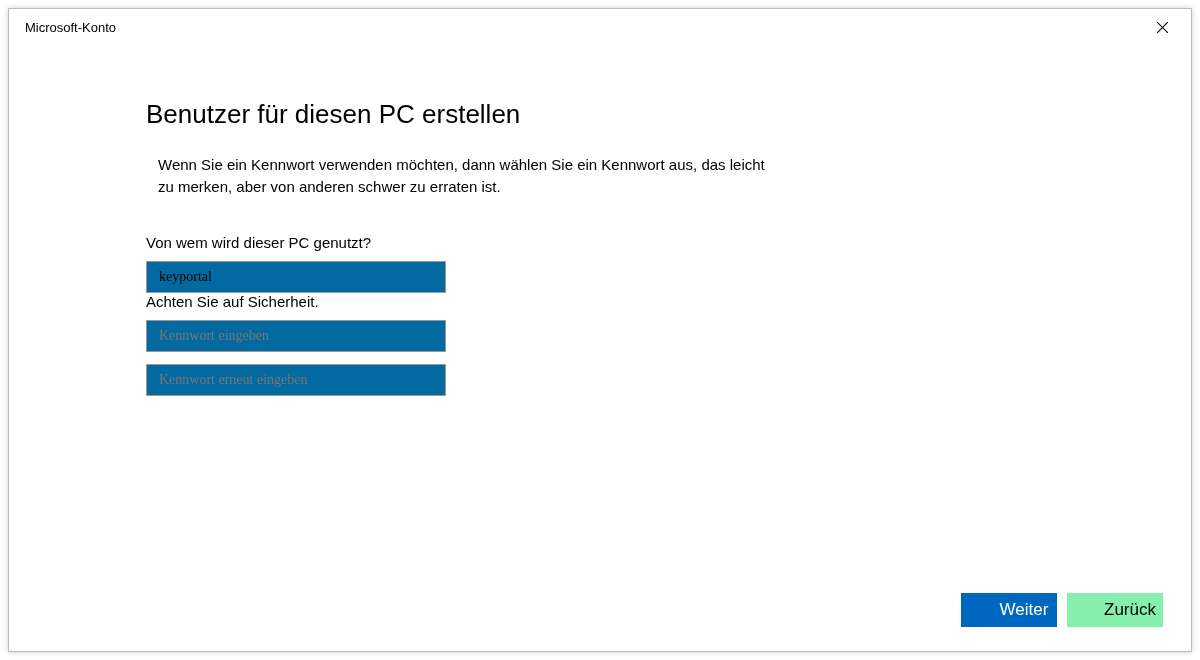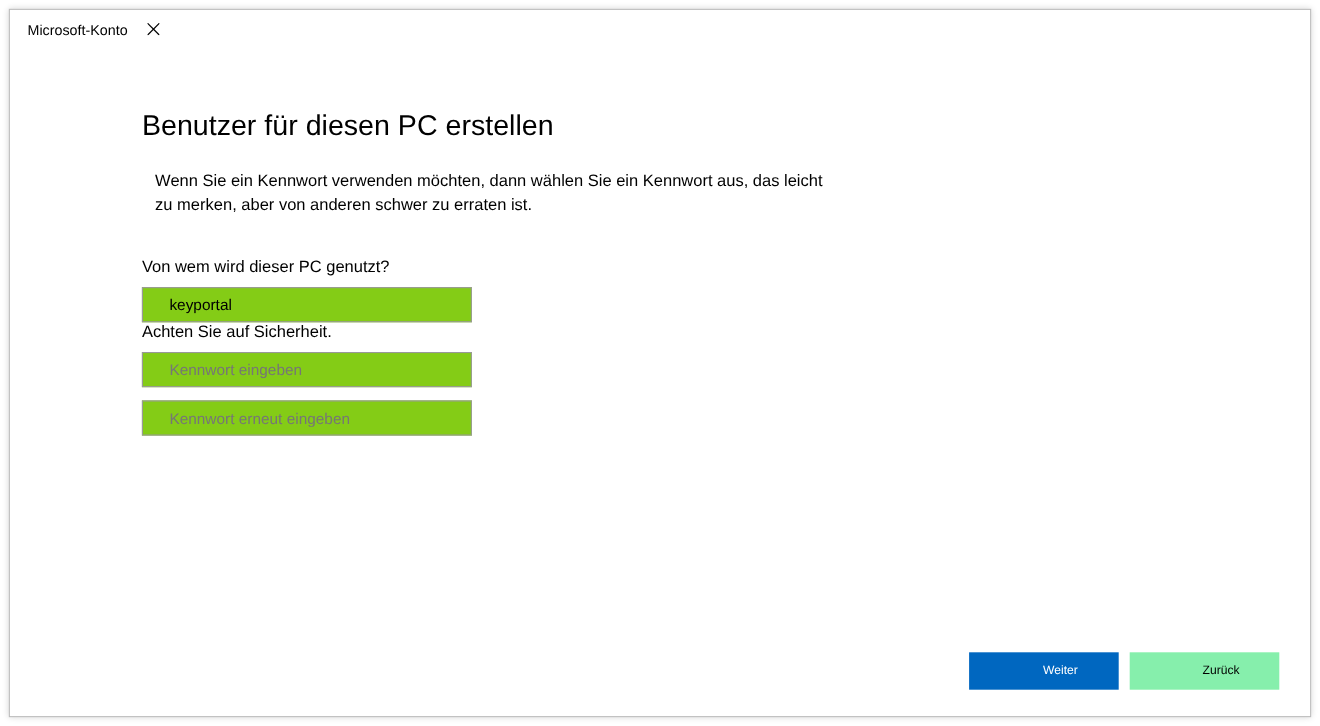--- a/index.html
+++ b/index.html
@@ -16,40 +16,40 @@
     width: 1184px;
     height: 644px;
     margin: 8px;
     border: 1px solid #bcbcbc;
     box-shadow: 0 0 6px rgba(0,0,0,0.18);
     background: #ffffff;
   }
   .titlebar {
     display: flex;
     align-items: center;
-    justify-content: flex-start;
+    justify-content: space-between;
     height: 36px;
     padding: 0 6px 0 16px;
   }
   .titlebar-title {
     font-size: 13px;
     color: #000;
   }
   .close-btn {
     width: 46px;
     height: 30px;
     display: flex;
     align-items: center;
     justify-content: center;
     cursor: pointer;
   }
   .close-btn svg { width: 11px; height: 11px; }
   .content {
     position: absolute;
-    left: 120px;
+    left: 137px;
     top: 90px;
     width: 720px;
   }
   h1 {
     font-weight: 400;
     font-size: 26px;
     margin: 0 0 24px 0;
     color: #000;
   }
   .subtext {
@@ -61,42 +61,42 @@
   .label {
     font-size: 15px;
     font-weight: 400;
     margin: 0 0 10px 0;
   }
   .section-gap { }
   input[type=text], input[type=password] {
     width: 300px;
     height: 32px;
     border: 1px solid #999;
-    padding: 0 24px;
+    padding: 0 12px;
     font-size: 14px;
-    font-family: Liberation Sans, sans-serif;
+    font-family: Liberation Serif, serif;
     outline: none;
     display: block;
-    background: #84cc16;
+    background: #0369a1;
     color: #000;
   }
   input::placeholder { color: #767676; }
   .field-stack input + input { margin-top: 12px; }
   .footer {
     position: absolute;
     right: 28px;
     bottom: 24px;
     display: flex;
     gap: 10px;
   }
   .btn {
-    width: 136px;
+    width: 96px;
     height: 34px;
     border: none;
-    font-size: 11px;
+    font-size: 17px;
     font-family: inherit;
     cursor: pointer;
     display: inline-flex;
     align-items: center;
     justify-content: center;
     padding-left: 36px;
   }
   .btn-primary {
     background: #0067c0;
     color: #ffffff;

